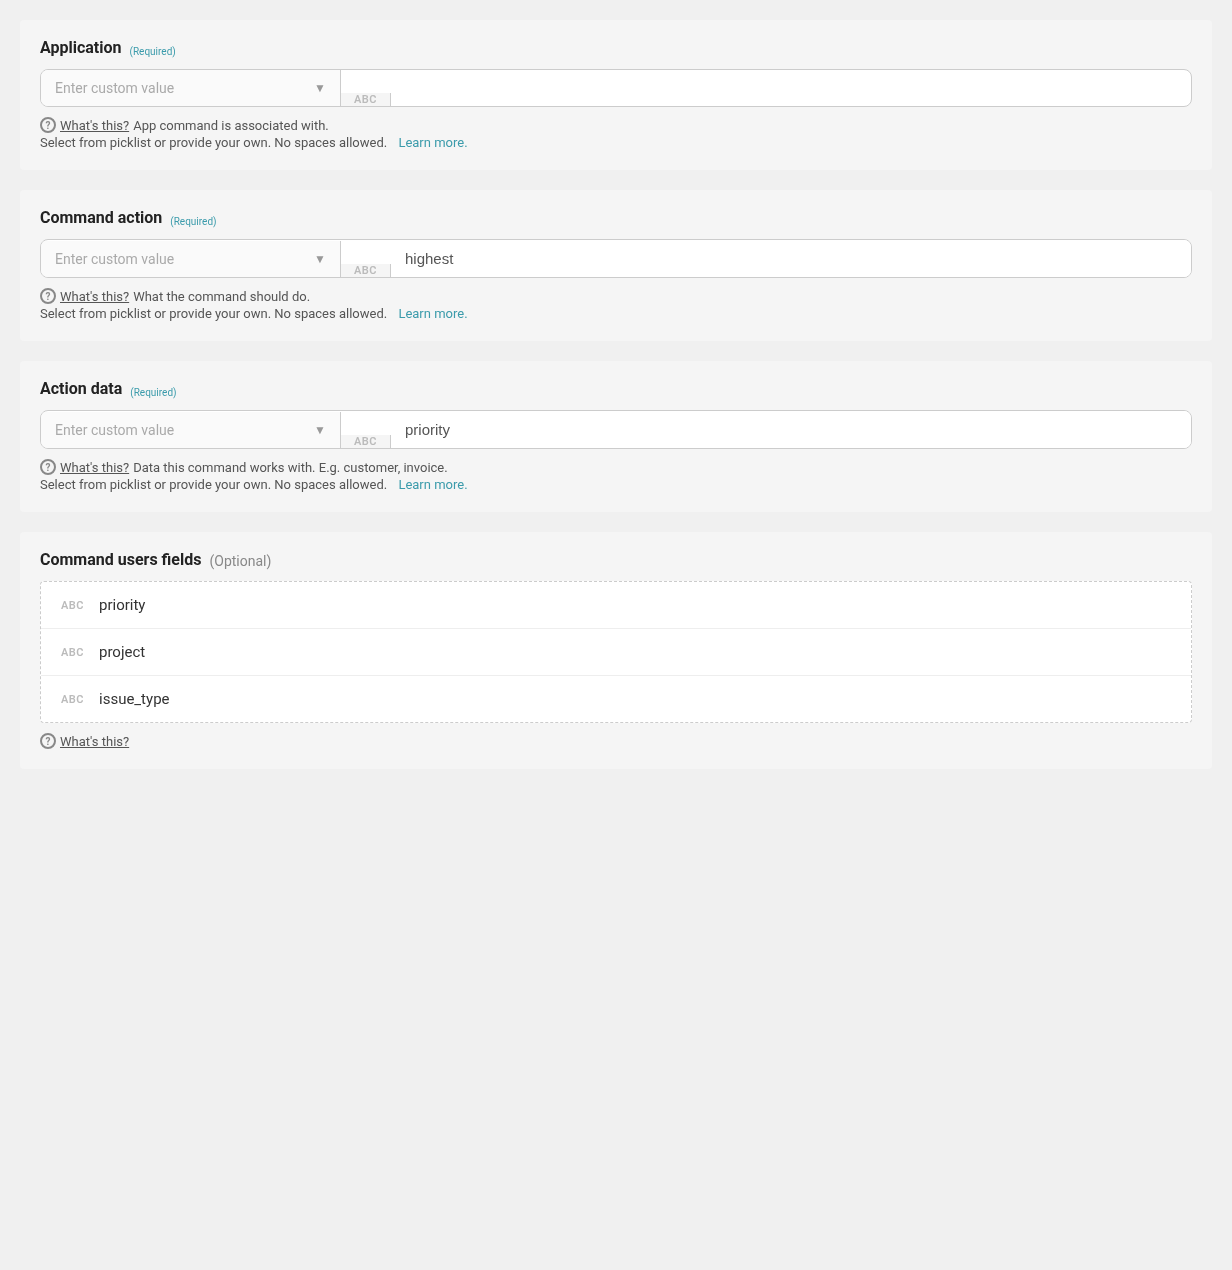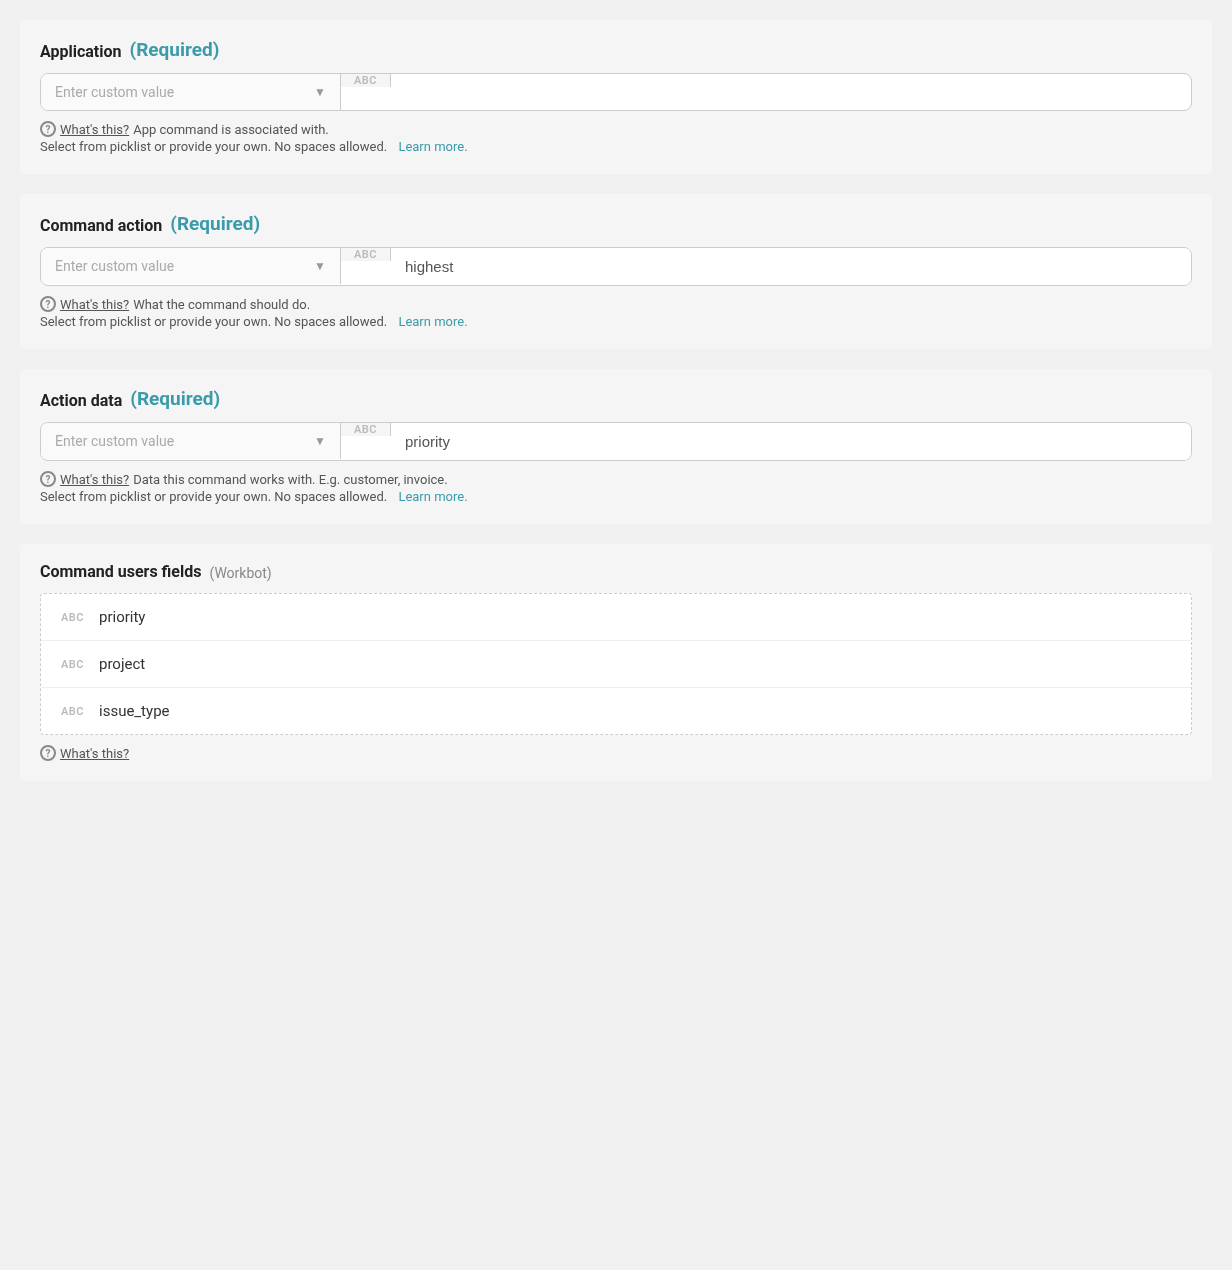--- a/index.html
+++ b/index.html
@@ -21,32 +21,32 @@
       align-items: flex-end;
       gap: 8px;
       margin-bottom: 12px;
     }
     .section-title {
       font-size: 16px;
       font-weight: 700;
       color: #222;
     }
     .section-required {
-      font-size: 19px;
+      font-size: 10px;
       color: #3b9bab;
-      font-weight: 700;
+      font-weight: 400;
     }
     .section-optional {
       font-size: 14px;
       color: #888;
       font-weight: 400;
     }
     .input-row {
       display: flex;
-      align-items: flex-start;
+      align-items: flex-end;
       border: 1px solid #ccc;
       border-radius: 8px;
       background: #fff;
       overflow: hidden;
       margin-bottom: 10px;
     }
     .dropdown-part {
       display: flex;
       align-items: center;
       justify-content: space-between;
@@ -231,21 +231,21 @@
       <span>Select from picklist or provide your own. No spaces allowed.</span>
       &nbsp;
       <a class="learn-more">Learn more.</a>
     </div>
   </div>
 </div>
 
 <div class="section">
   <div class="section-header">
     <span class="section-title">Command users fields</span>
-    <span class="section-optional">(Workbot)</span>
+    <span class="section-optional">(Optional)</span>
   </div>
   <div class="fields-container">
 
   <div class="field-item">
       <span class="field-abc">ABC</span>
       <span class="field-name">priority</span>
     </div>
       <div class="field-item">
       <span class="field-abc">ABC</span>
       <span class="field-name">project</span>

